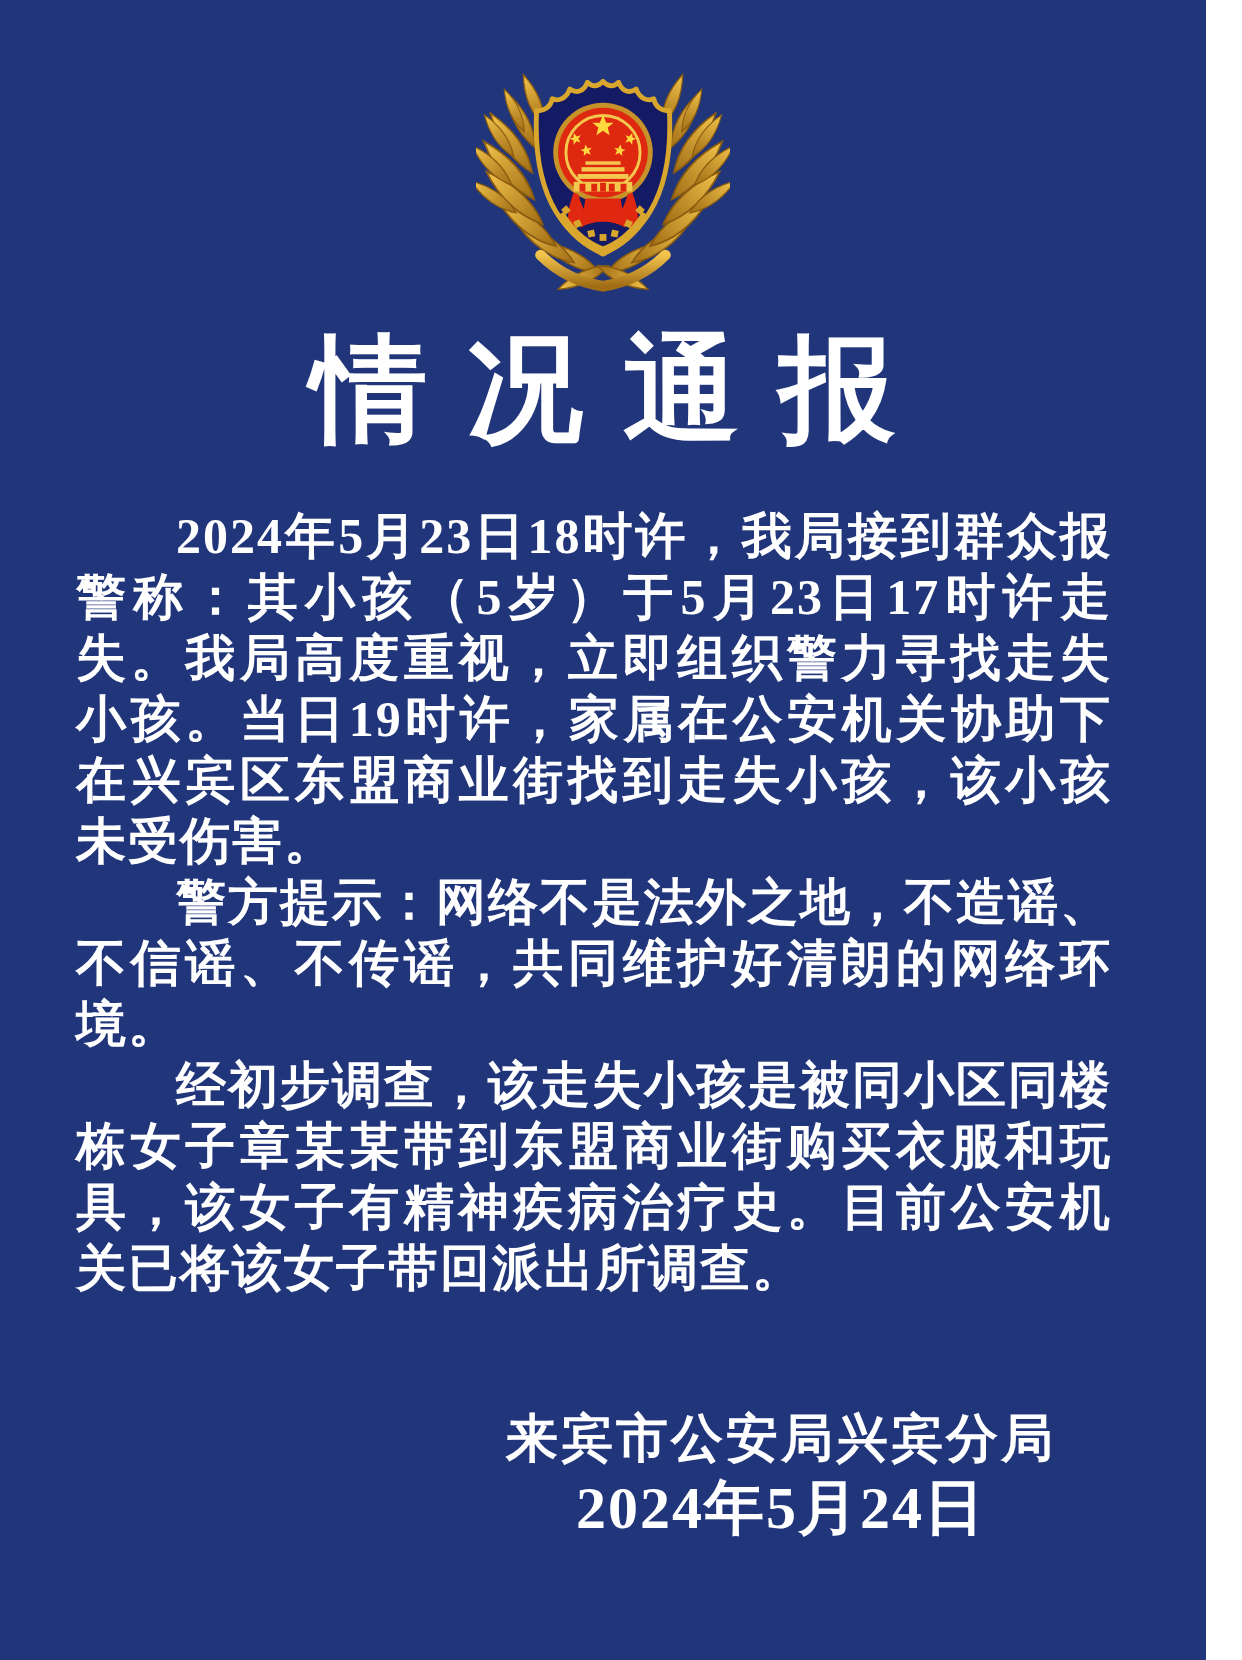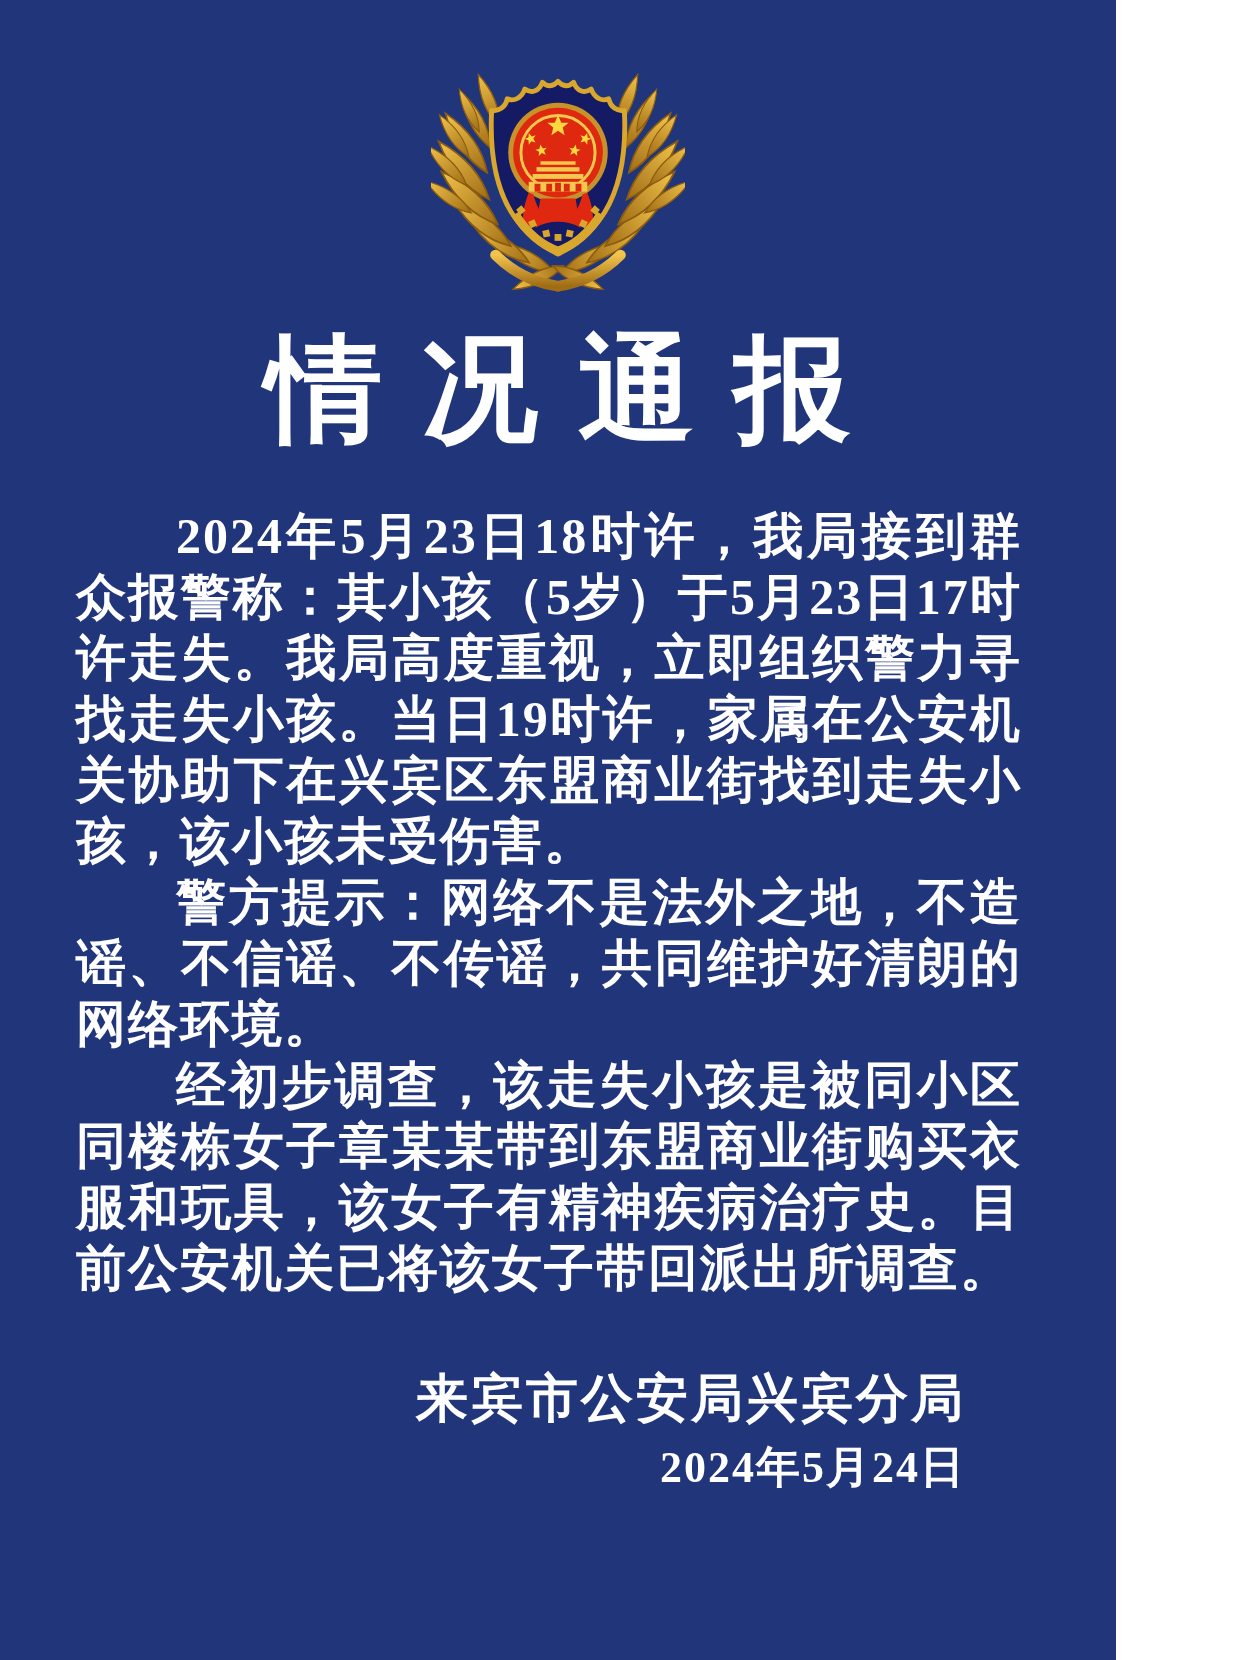--- a/index.html
+++ b/index.html
@@ -1,17 +1,17 @@
 <!DOCTYPE html>
 <html><head>
 <meta charset="utf-8">
 <style>
   html,body{margin:0;padding:0;}
   .page{
-    width:1116px;height:1660px;
+    width:1206px;height:1660px;
     background:#21357B;
     position:relative;
     overflow:hidden;
     font-family:"Liberation Serif","DejaVu Serif",serif;
     color:#FFFFFF;
   }
   .emblem-wrap{
     width:100%;
     display:flex;justify-content:center;
     padding-top:52px;
@@ -37,33 +37,33 @@
     letter-spacing:2px;
     text-align:justify;
   }
   .notice-body p{
     margin:0;
     text-indent:2em;
   }
   .signature{
     position:absolute;
     right:150px;
-    top:1368px;
-    text-align:right;
+    top:1408px;
+    text-align:center;
   }
   .sig-agency{
     font-size:52px;
     font-weight:700;
     letter-spacing:3px;
     line-height:62px;
     white-space:nowrap;
   }
   .sig-date{
     margin-top:8px;
-    font-size:44px;
+    font-size:60px;
     font-weight:700;
     letter-spacing:2px;
     line-height:60px;
     white-space:nowrap;
   }
 </style>
 </head>
 <body>
 
 <div class="page">

